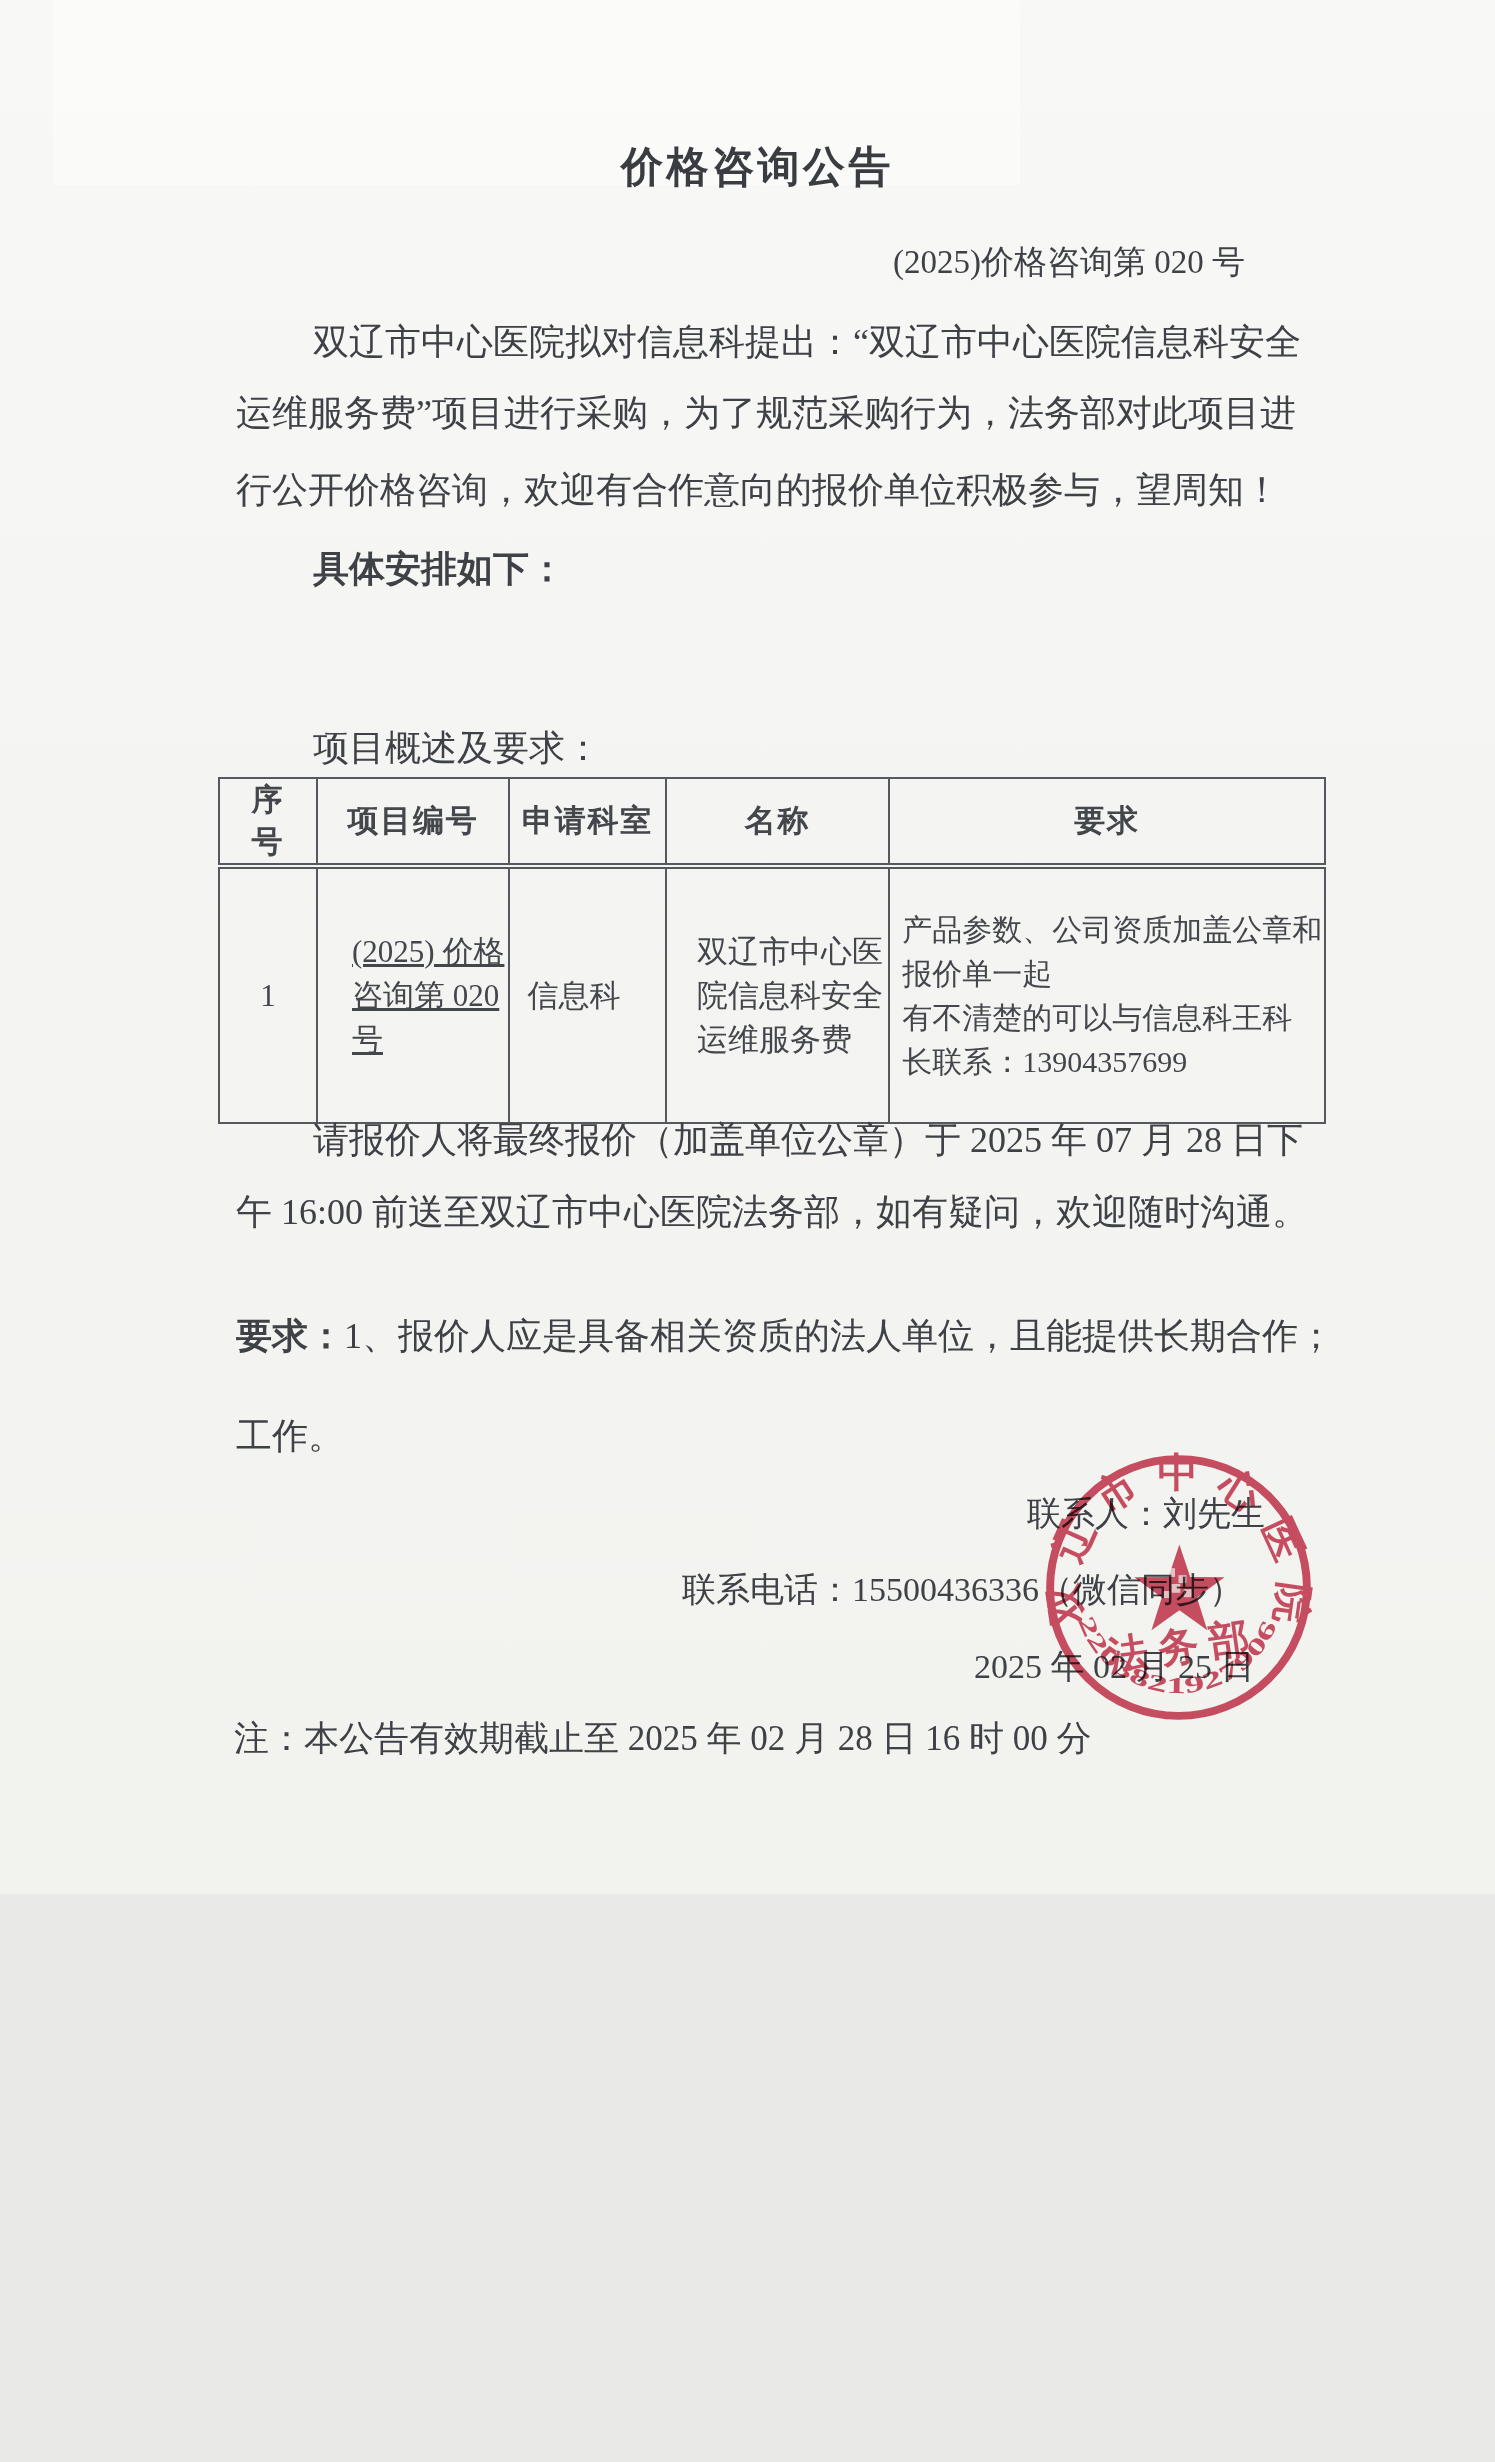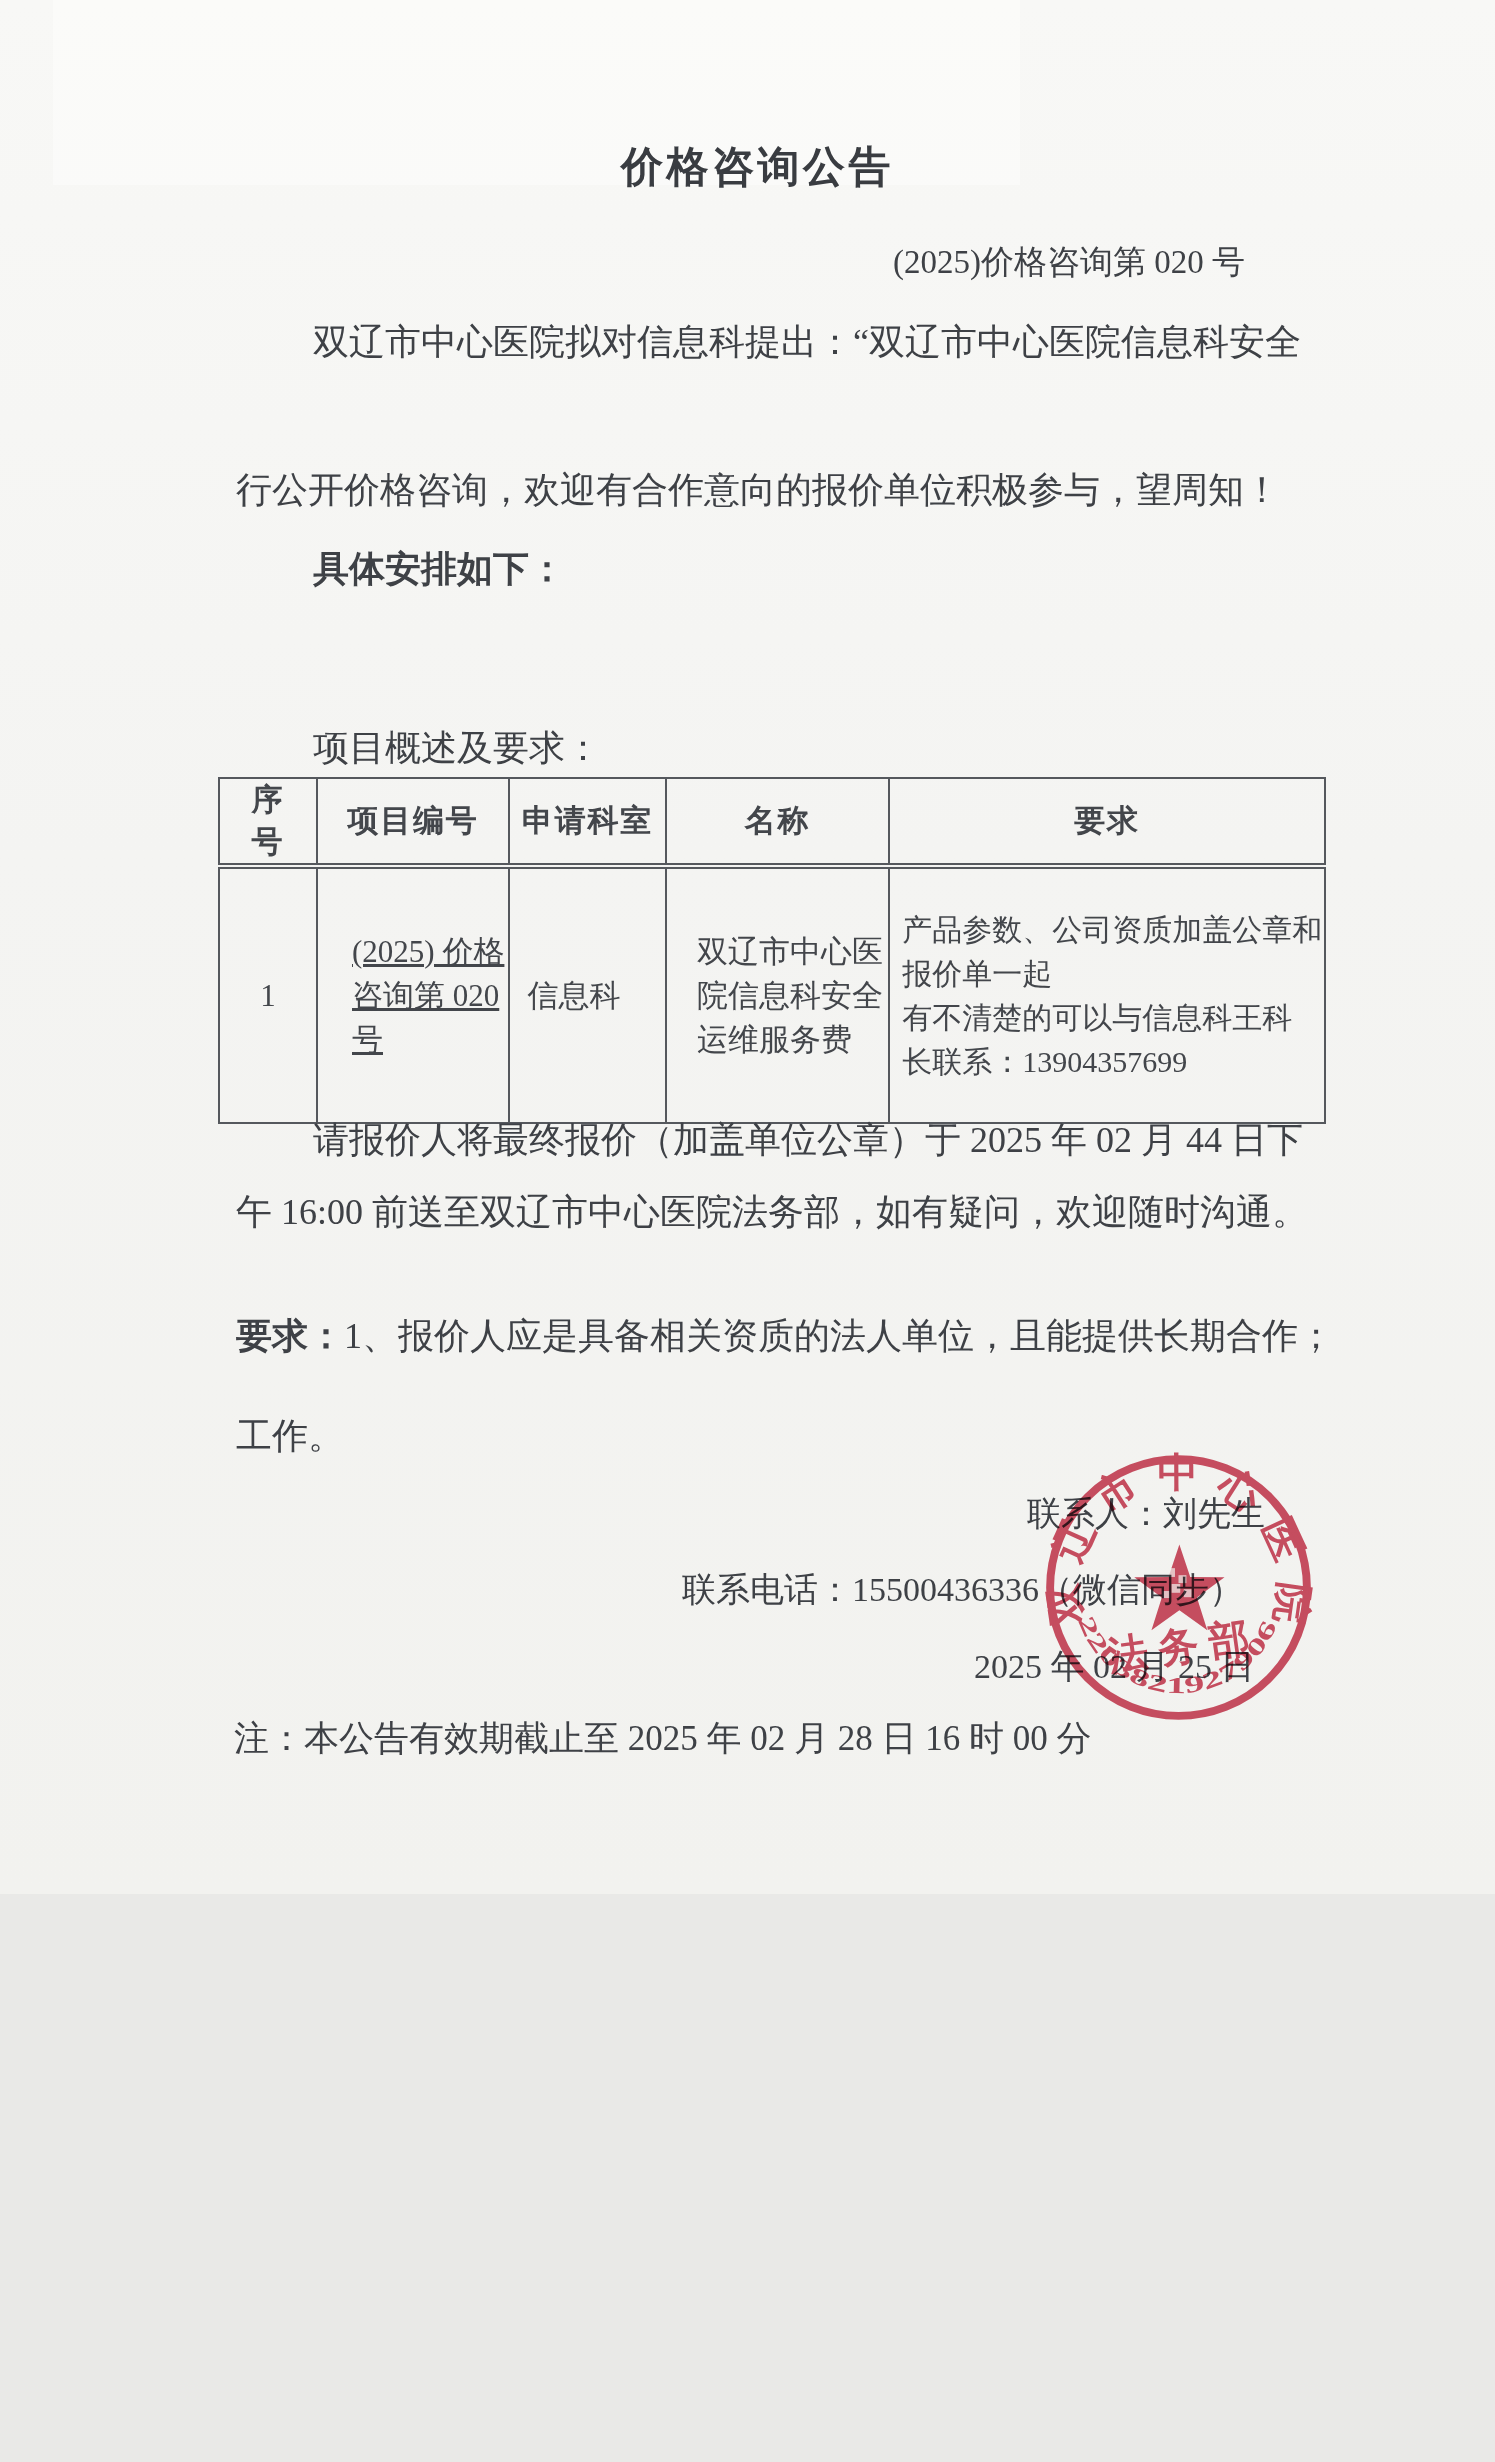--- a/index.html
+++ b/index.html
@@ -44,20 +44,21 @@
 </head>
 <body>
 
 <div class="page">
 
   <div class="ln title" style="left:621px;top:144px;">价格咨询公告</div>
 
   <div class="ln ref" style="left:893px;top:239px;">(2025)价格咨询第 020 号</div>
 
   <div class="ln" style="left:313px;top:319px;">双辽市中心医院拟对信息科提出：“双辽市中心医院信息科安全</div>
+  <div class="ln" style="left:236px;top:390px;">运维服务费”项目进行采购，为了规范采购行为，法务部对此项目进</div>
   <div class="ln" style="left:236px;top:467px;">行公开价格咨询，欢迎有合作意向的报价单位积极参与，望周知！</div>
 
   <div class="ln b" style="left:313px;top:546px;">具体安排如下：</div>
   <div class="ln" style="left:313px;top:691px;margin-top:34px;">项目概述及要求：</div>
 
   <table class="doc-table">
     <colgroup>
       <col style="width:98px">
         <col style="width:192px">
         <col style="width:157px">
@@ -98,21 +99,21 @@
             <div class="cell-line">产品参数、公司资质加盖公章和</div>
             <div class="cell-line">报价单一起</div>
             <div class="cell-line">有不清楚的可以与信息科王科</div>
             <div class="cell-line">长联系：13904357699</div>
           </div>
         </td>
       </tr>
     </tbody>
   </table>
 
-  <div class="ln" style="left:313px;top:1117px;">请报价人将最终报价（加盖单位公章）于 2025 年 02 月 44 日下</div>
+  <div class="ln" style="left:313px;top:1117px;">请报价人将最终报价（加盖单位公章）于 2025 年 07 月 28 日下</div>
   <div class="ln" style="left:236px;top:1189px;">午 16:00 前送至双辽市中心医院法务部，如有疑问，欢迎随时沟通。</div>
 
   <div class="ln" style="left:236px;top:1313px;">
     <span class="b">要求：</span><span>1、报价人应是具备相关资质的法人单位，且能提供长期合作；</span>
   </div>
   <div class="ln" style="left:236px;top:1413px;">工作。</div>
 
   <div class="ln small" style="left:1027px;top:1491px;">联系人：刘先生</div>
   <div class="ln small" style="left:682px;top:1567px;">联系电话：15500436336（微信同步）</div>
   <div class="ln small" style="left:974px;top:1644px;">2025 年 02 月 25 日</div>

